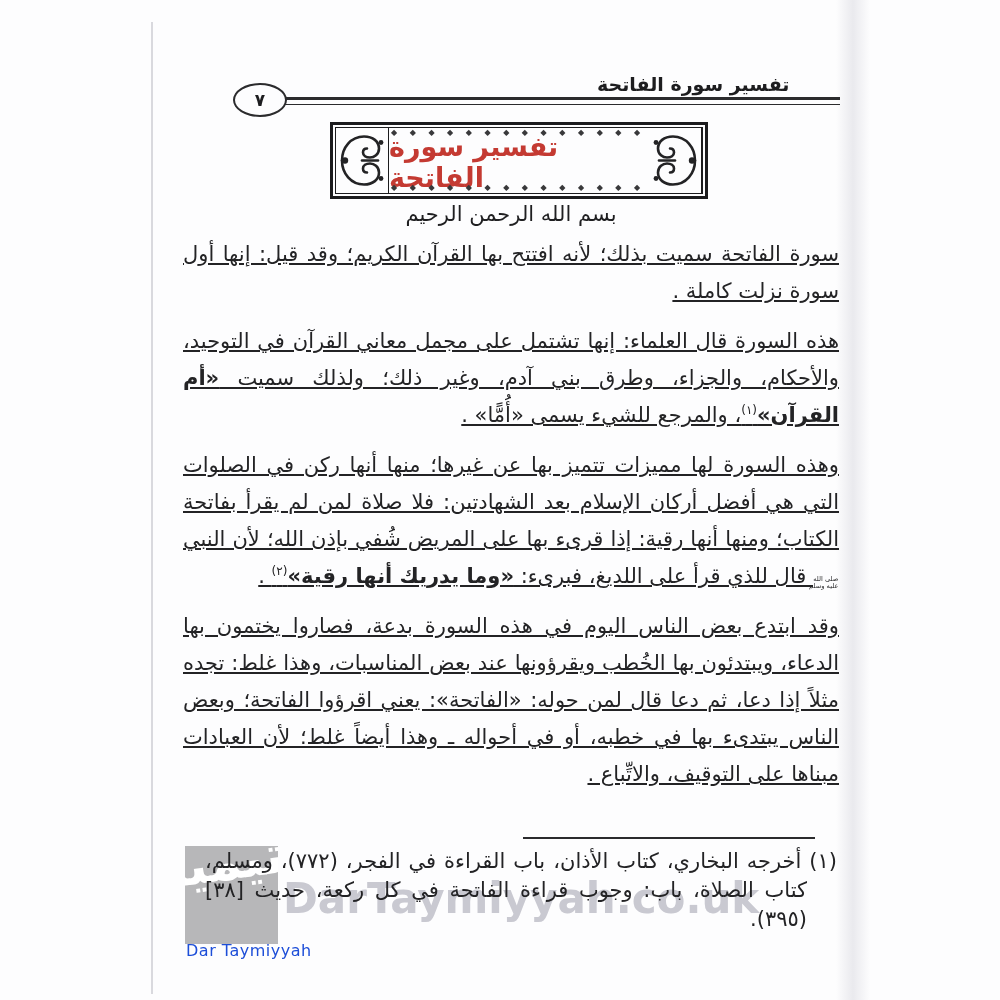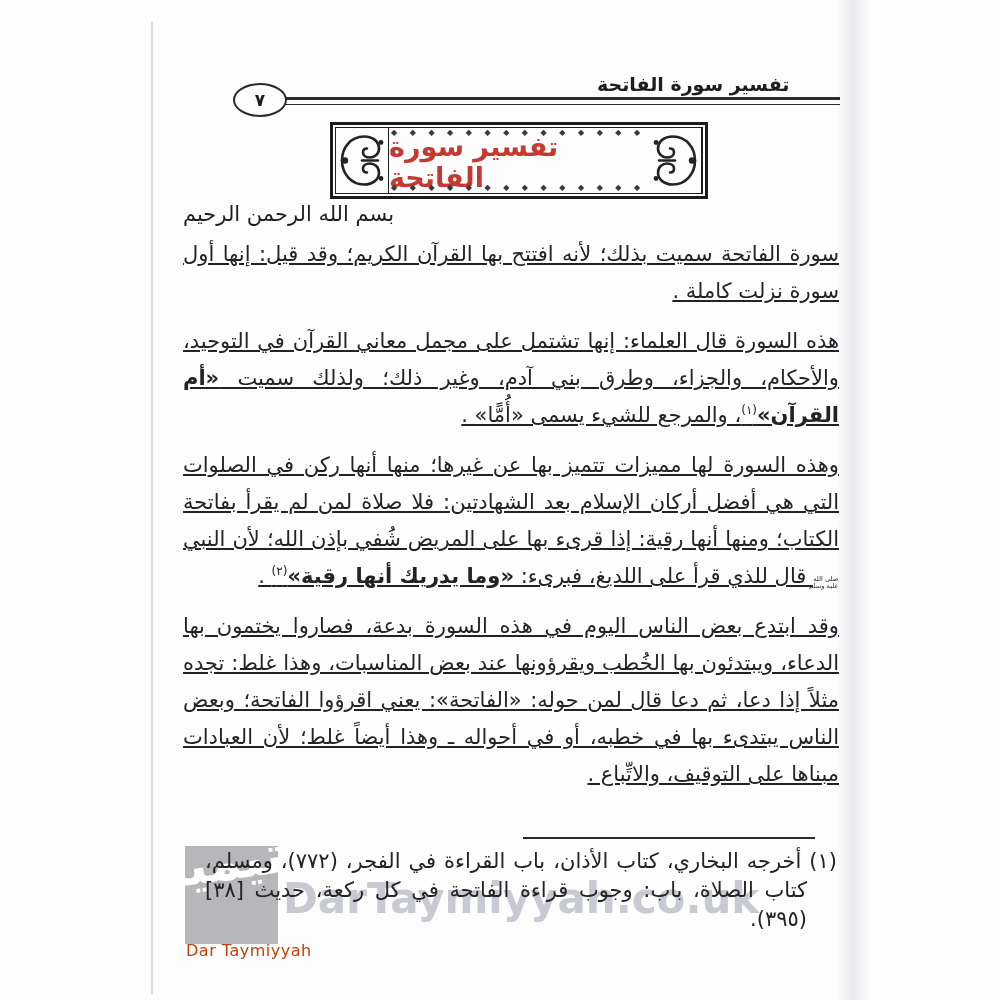--- a/index.html
+++ b/index.html
@@ -50,21 +50,21 @@
   }
   .orn-band.top{top:0;}
   .orn-band.bottom{bottom:0;}
   .box-title{font-size:27px;font-weight:bold;margin-top:2px;}
   
   .content{
     position:absolute;left:183px;right:161px;top:202px;z-index:3;
     direction:rtl;color:#232325;
   }
   .basmala{
-    text-align:left;font-size:21px;margin:0 0 10px 0;color:#1f1f21;
+    text-align:center;font-size:21px;margin:0 0 10px 0;color:#1f1f21;
   }
   .para{
     font-size:21px;line-height:37px;margin:0 0 13px 0;
     text-align:justify;text-align-last:right;text-decoration:underline;
   }
   .para .bold{font-weight:bold;}
   .para sup{font-size:12px;line-height:0;}
   .pbuh{
     display:inline-block;width:26px;vertical-align:-4px;
     font-size:7px;line-height:6.5px;text-align:center;color:#2b2b2d;
@@ -94,21 +94,21 @@
     position:absolute;left:185px;top:846px;width:93px;height:98px;
     background:#b7b7b9;overflow:hidden;z-index:1;
   }
   .logo-glyph{
     position:absolute;right:-6px;top:-14px;width:120px;
     direction:rtl;color:#ffffff;font-size:52px;font-weight:bold;line-height:60px;
     transform:rotate(-8deg);
   }
   .logo-caption{
     position:absolute;left:186px;top:941px;z-index:2;
-    font-size:16px;color:#c2410c;letter-spacing:.5px;
+    font-size:16px;color:#1d4ed8;letter-spacing:.5px;
   }
 </style>
 </head>
 <body>
 
 <div class="photo">
 
   <div class="edge-left"></div>
   <div class="shade-right"></div>
 

